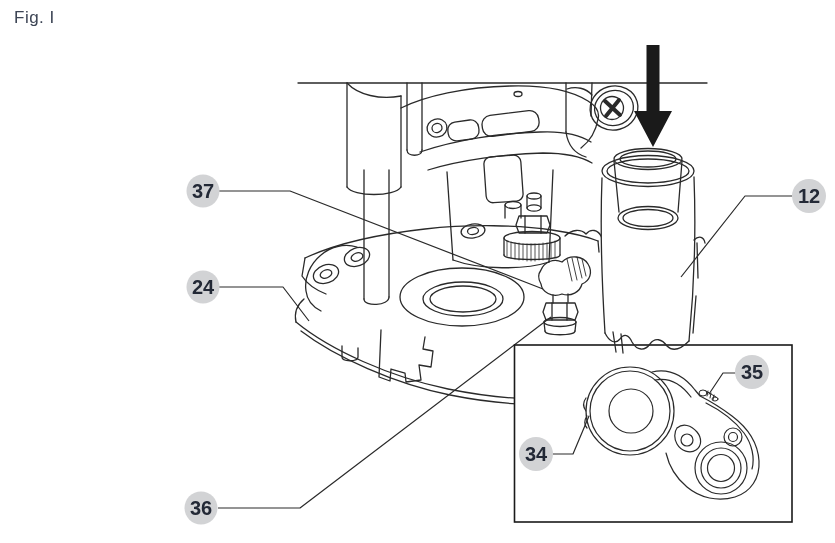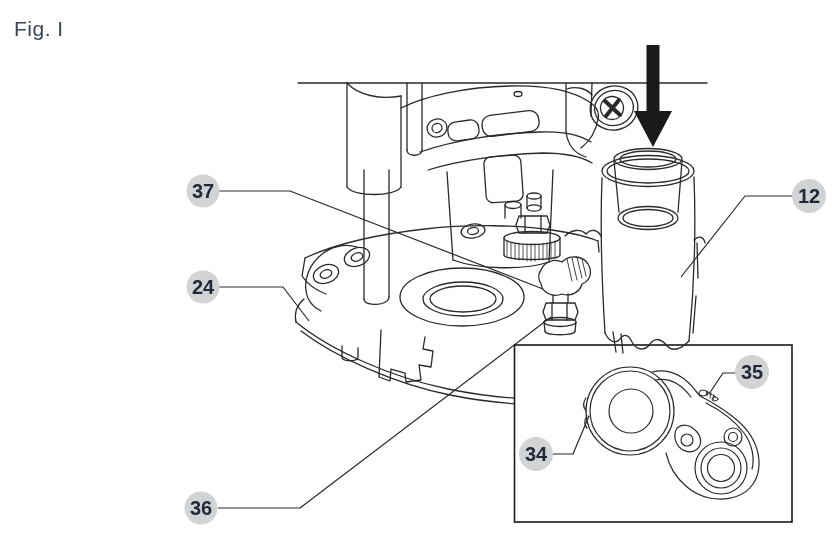--- a/index.html
+++ b/index.html
@@ -4,22 +4,22 @@
 <style>
   html,body{margin:0;padding:0;background:#ffffff;}
   .stage{
     position:relative;
     width:835px;height:543px;
     background:#ffffff;
     font-family:"Liberation Sans",sans-serif;
     overflow:hidden;
   }
   .fig-label{
-    position:absolute;top:17px;left:14px;
-    font-size:21px;line-height:1.1;
+    position:absolute;top:9px;left:14px;
+    font-size:17px;line-height:1.1;
     color:#3c4454;letter-spacing:.5px;
   }
   svg{position:absolute;top:0;left:0;}
   .callout-num{
     font-family:"Liberation Sans",sans-serif;
     font-size:20px;font-weight:700;
   }
 </style>
 </head>
 <body>

